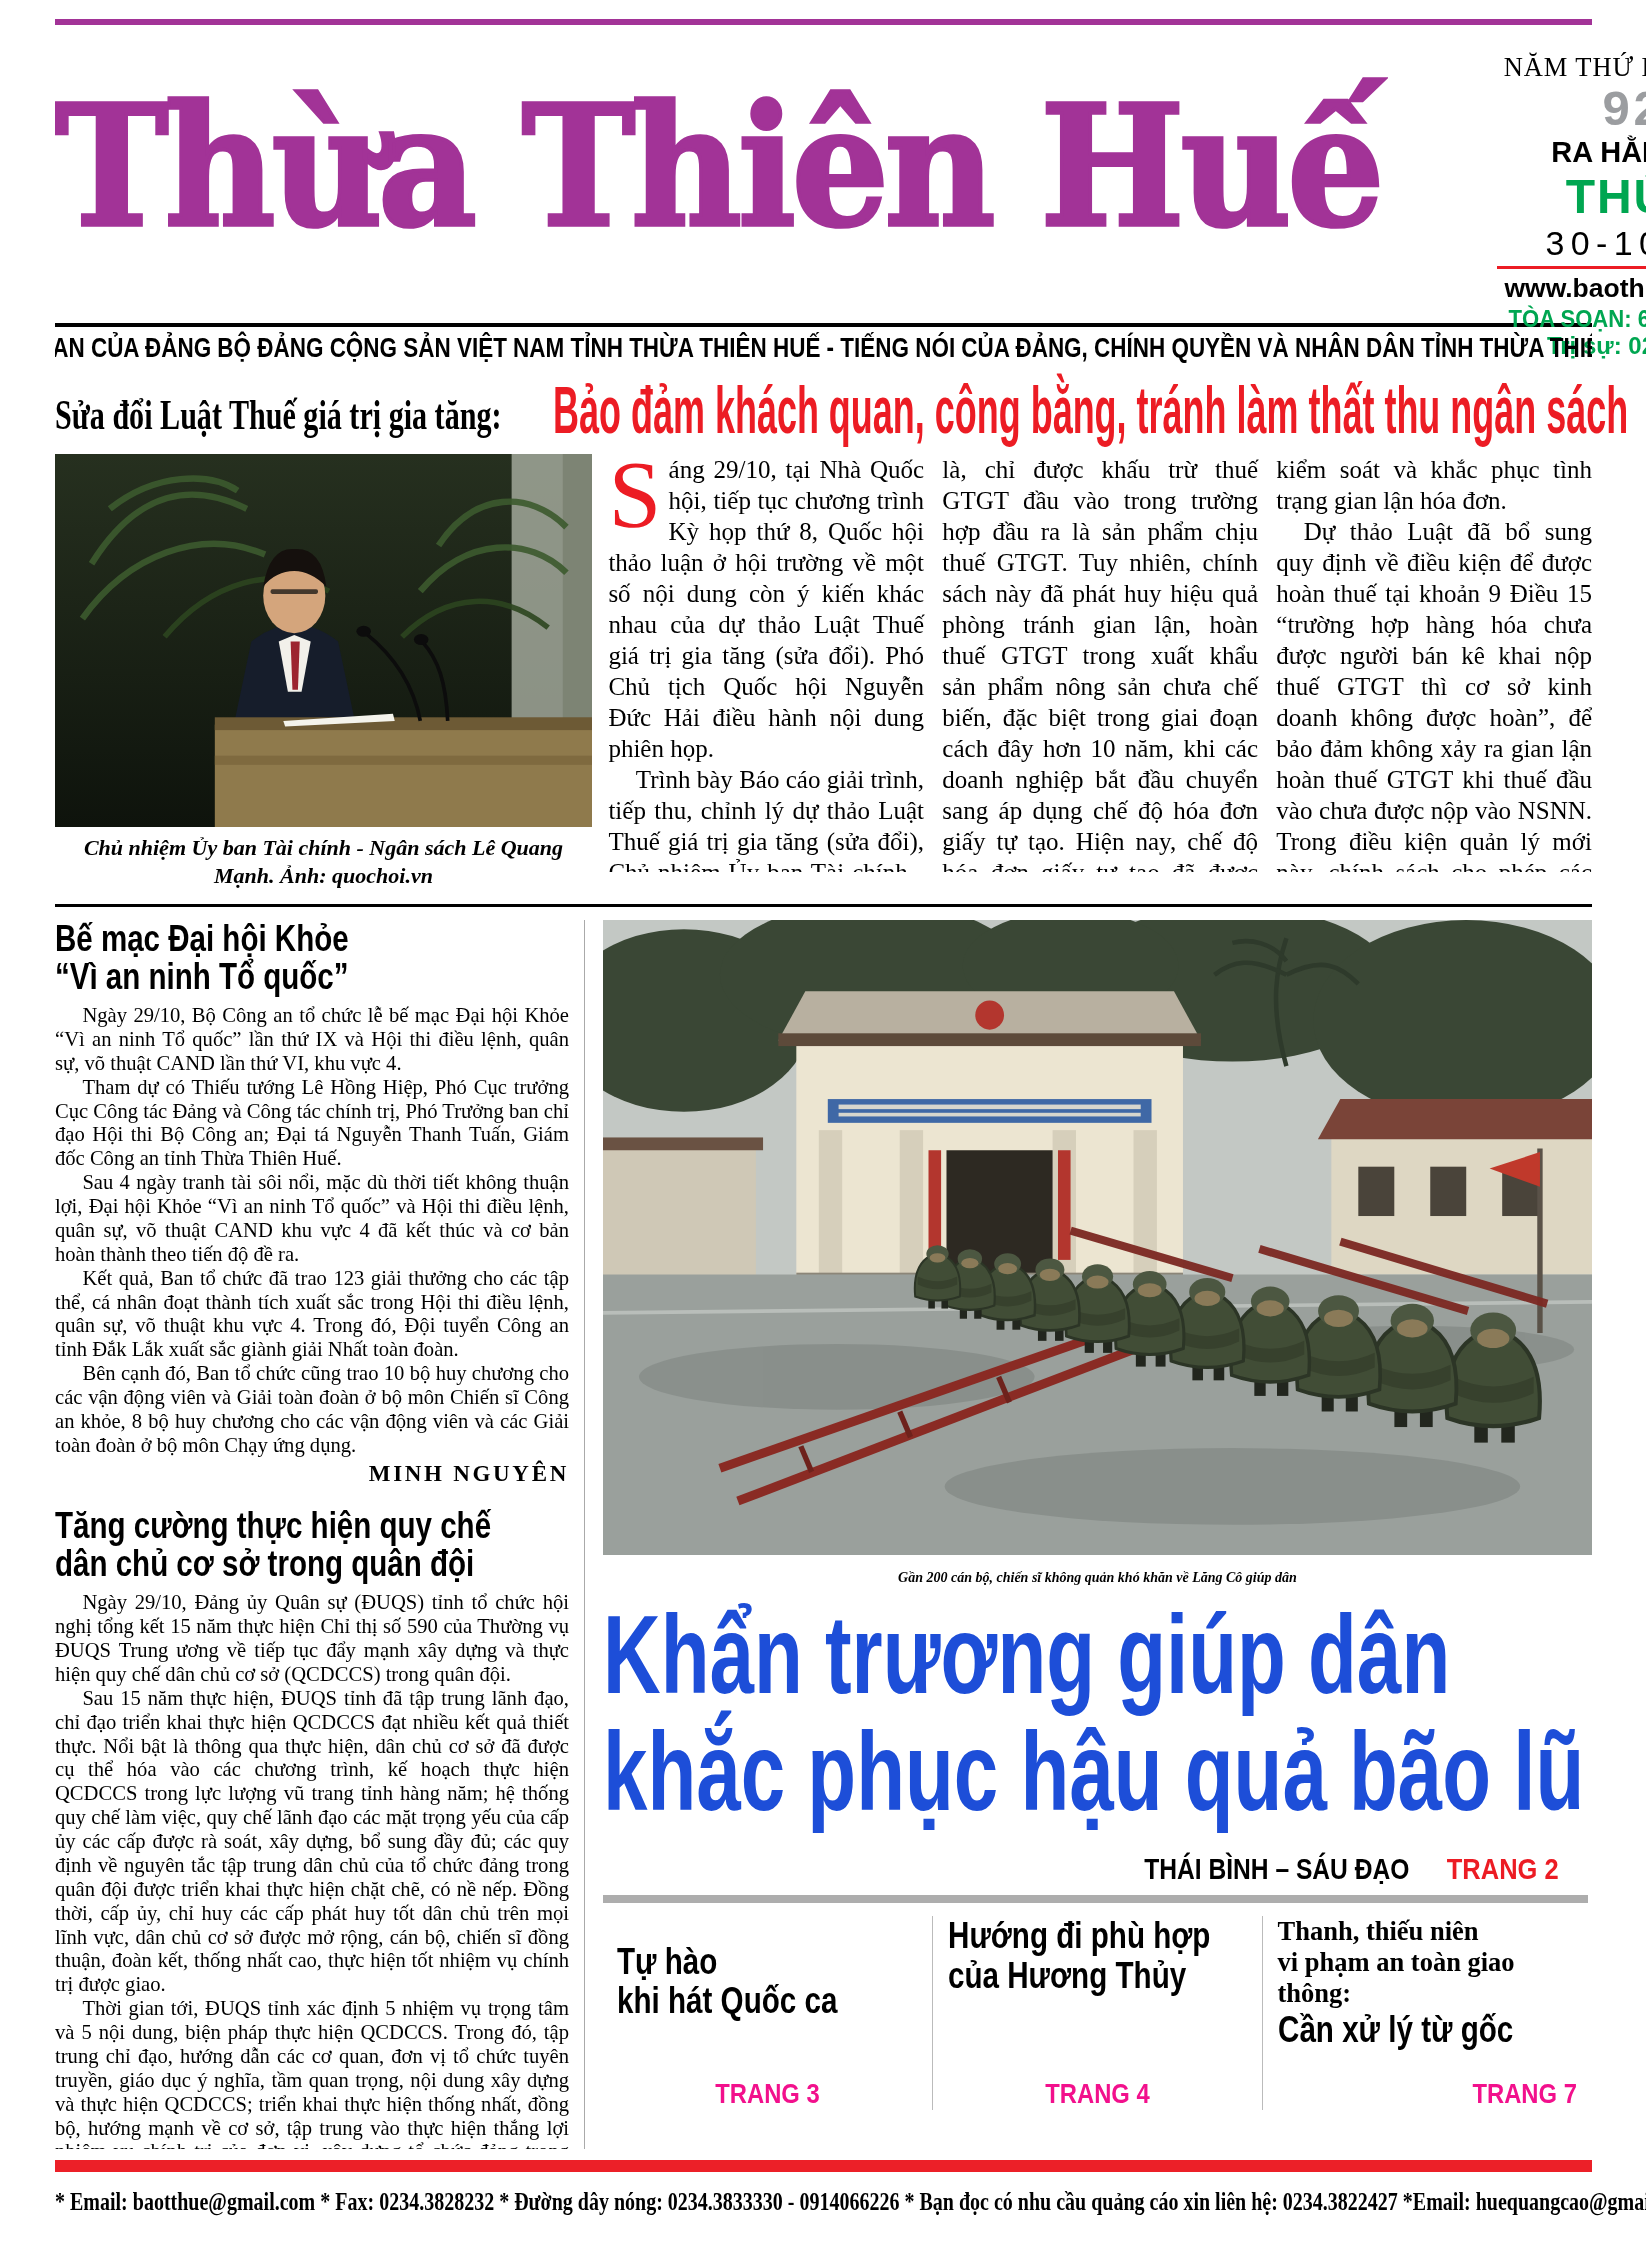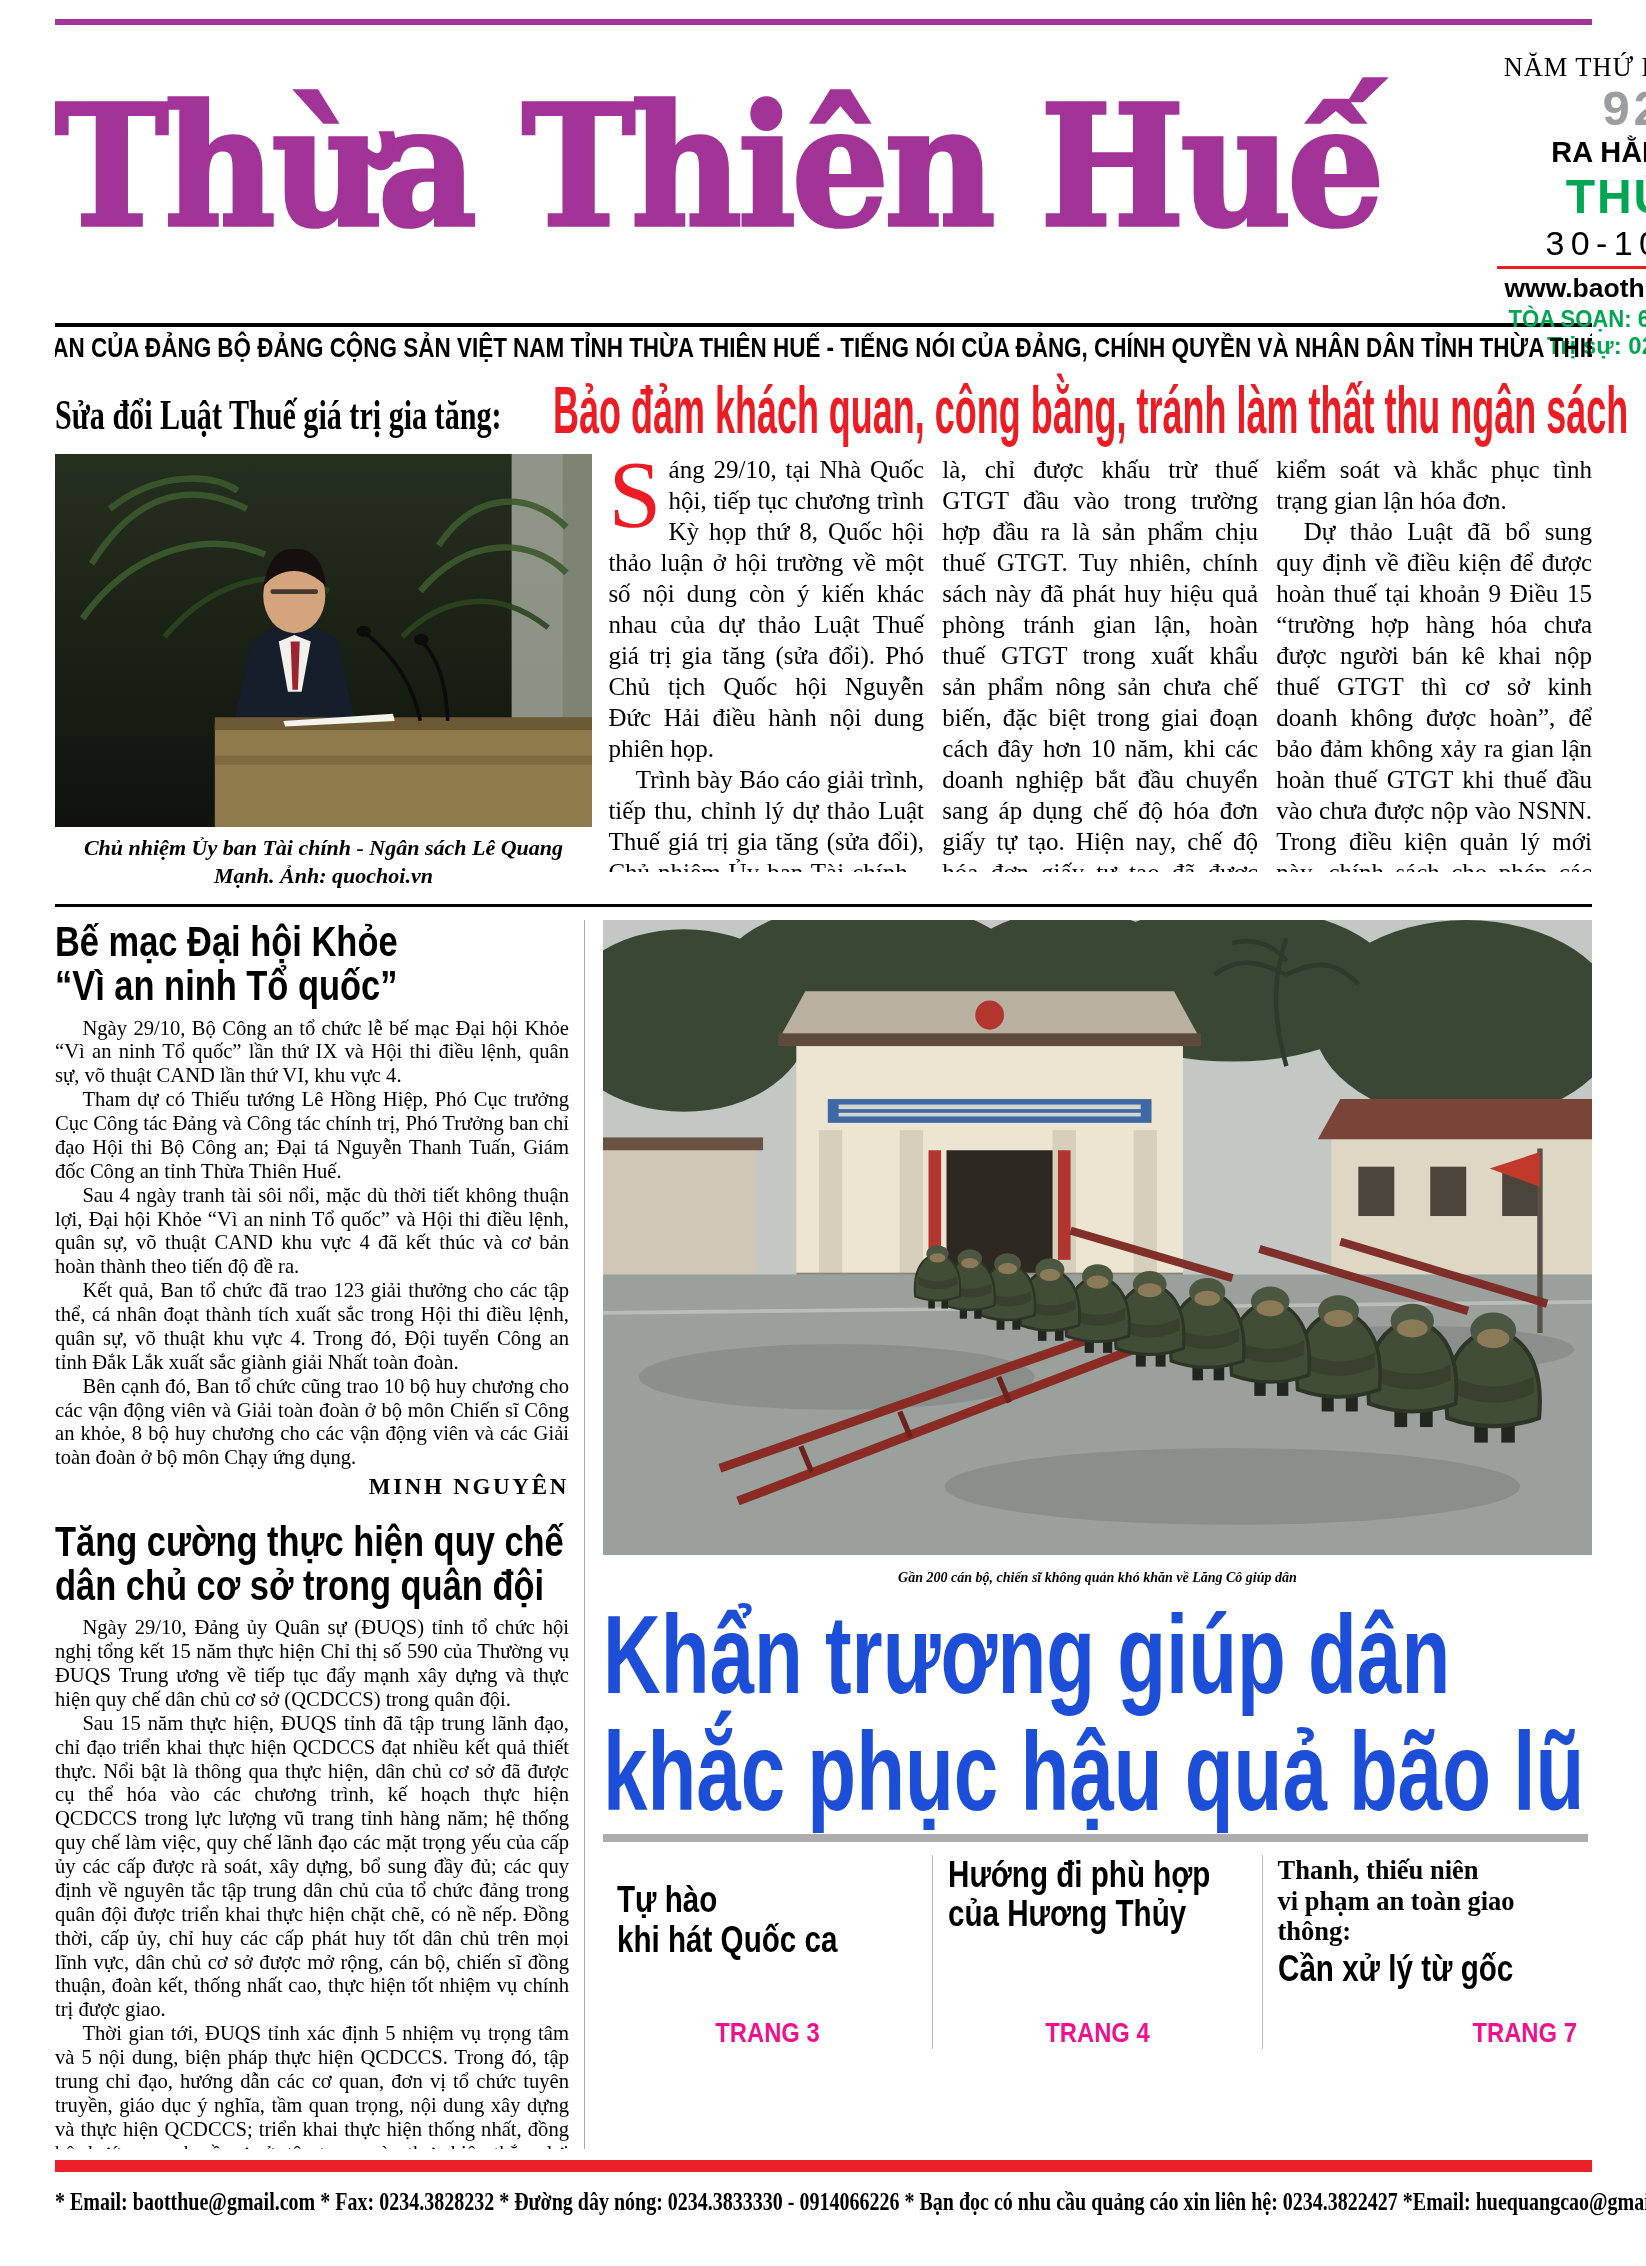--- a/index.html
+++ b/index.html
@@ -36,21 +36,21 @@
   .caption1{font-style:italic;font-weight:bold;font-size:22px;text-align:center;margin-top:7.3px;line-height:27.4px;}
   .lead-cols{flex:1;display:flex;gap:18.3px;height:418px;overflow:hidden;}
   .lead-cols .col{flex:1;text-align:justify;font-size:25px;line-height:1.24;}
   .lead-cols p,.story-body p{margin:0;text-indent:27.4px;}
   p.noindent{text-indent:0;}
   .dropcap{float:left;font-size:95px;line-height:75px;color:#EC1C24;padding:3.7px 7.3px 0 0;}
   .section-rule{height:3.7px;background:#000;margin:14.6px 0 12.8px;}
   
   .bottom{display:flex;gap:18.3px;}
   .left-col{width:514px;flex-shrink:0;border-right:0.9px solid #aaa;padding-right:14.6px;overflow:hidden;height:1229px;}
-  .story-title{font-family:"Liberation Sans",sans-serif;font-weight:bold;font-size:42px;line-height:1.04;}
+  .story-title{font-family:"Liberation Sans",sans-serif;font-weight:bold;font-size:36px;line-height:1.04;}
   .story-title div{white-space:nowrap;transform:scaleX(.82);transform-origin:left top;}
   .story-body{margin-top:9.1px;text-align:justify;font-size:20.6px;line-height:1.16;}
   .byline{text-align:right;font-weight:bold;font-size:23px;letter-spacing:2.7px;margin-top:3.7px;}
   .story2{margin-top:20px;}
   .feature{flex:1;min-width:0;}
   .photo2-fig svg{display:block;width:100%;height:635px;}
   .caption2{font-style:italic;font-weight:bold;font-size:14px;text-align:center;margin:9.1px 0 1.8px;line-height:27.4px;}
   .feature-headline{color:#1d4ed8;font-family:"Liberation Sans",sans-serif;font-weight:bold;font-size:111px;line-height:1.05;margin-top:5.5px;}
   .feature-headline div{white-space:nowrap;transform:scaleX(.72);transform-origin:left top;}
   .feature-byline-row{display:flex;justify-content:flex-end;align-items:baseline;gap:18.3px;margin:22px 33px 9.1px 0;
@@ -301,20 +301,24 @@
           </g>
         </svg>
       </div>
       <div class="caption2">Gần 200 cán bộ, chiến sĩ không quản khó khăn về Lăng Cô giúp dân</div>
 
       <div class="feature-headline">
         <div>Khẩn trương giúp dân</div>
         <div>khắc phục hậu quả bão lũ</div>
       </div>
 
+      <div class="feature-byline-row">
+        <span class="authors">THÁI BÌNH – SÁU ĐẠO</span>
+        <span class="pref2">TRANG 2</span>
+      </div>
 
       <div class="gray-rule"></div>
 
       <div class="teasers">
         <div class="teaser">
           <div class="teaser-title t1-pad">
             <div>Tự hào</div>
             <div>khi hát Quốc ca</div>
           </div>
           <div class="page-ref pr-center">TRANG 3</div>

